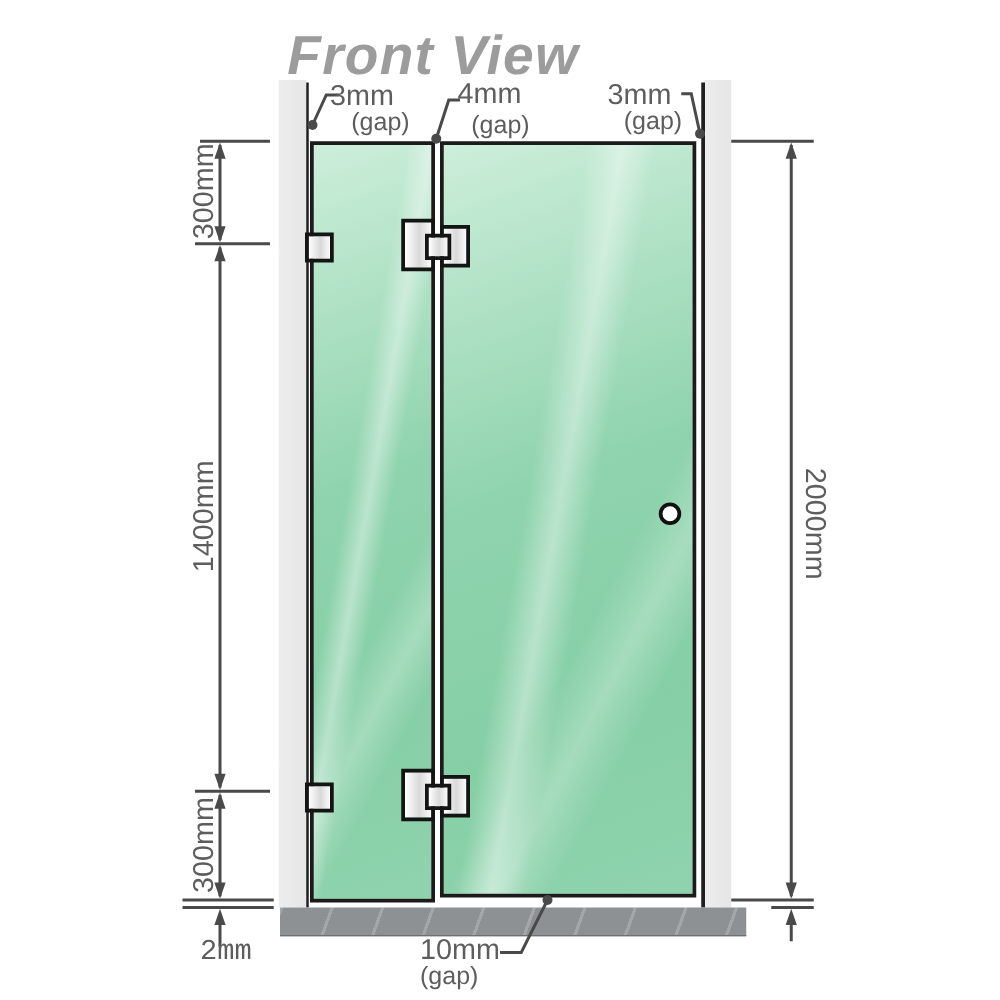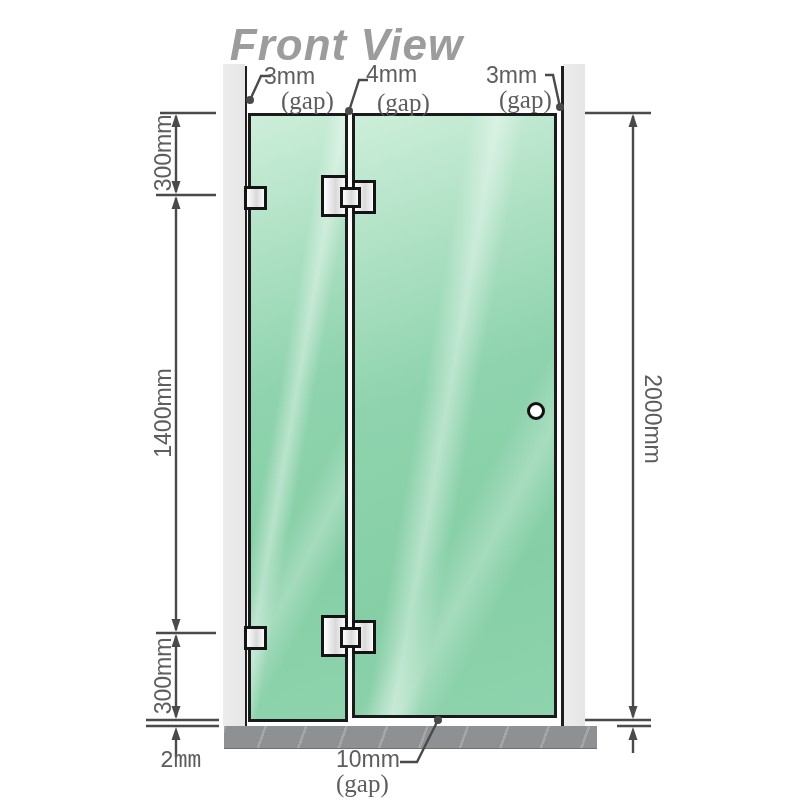--- a/index.html
+++ b/index.html
@@ -54,21 +54,21 @@
     position:absolute;left:527px;top:402px;width:18px;height:18px;border-radius:50%;
     box-sizing:border-box;border:3px solid #111;background:#ffffff;
   }
   
   #annotations{position:absolute;left:0;top:0;}
   #annotations line,#annotations path{stroke:var(--line);stroke-width:2.4;fill:none;}
   #annotations polygon,#annotations circle{fill:var(--line);stroke:none;}
   #annotations .wm{stroke:none;}
   
   .lbl{position:absolute;font-size:23px;line-height:1;color:var(--label-text);white-space:nowrap;}
-  .gapu{font-size:25px;font-family:Liberation Serif, serif;}
+  .gapu{font-size:20px;}
   .vlbl{transform:translate(-50%,-50%) rotate(-90deg);}
   .vlbl-r{transform:translate(-50%,-50%) rotate(90deg);}
   #lbl-gap1-v{left:264px;top:65px;}   #lbl-gap1-u{left:281px;top:88px;}
   #lbl-gap2-v{left:366px;top:63px;}   #lbl-gap2-u{left:377px;top:90px;}
   #lbl-gap3-v{left:486px;top:64px;}   #lbl-gap3-u{left:499px;top:87px;}
   #lbl-dim-lt{left:163px;top:153px;}
   #lbl-dim-lm{left:163px;top:413px;}
   #lbl-dim-lb{left:163px;top:676px;}
   #lbl-dim-r{left:652px;top:419px;}
   #lbl-2mm{left:160px;top:750px;font-family:Liberation Mono, monospace;}

